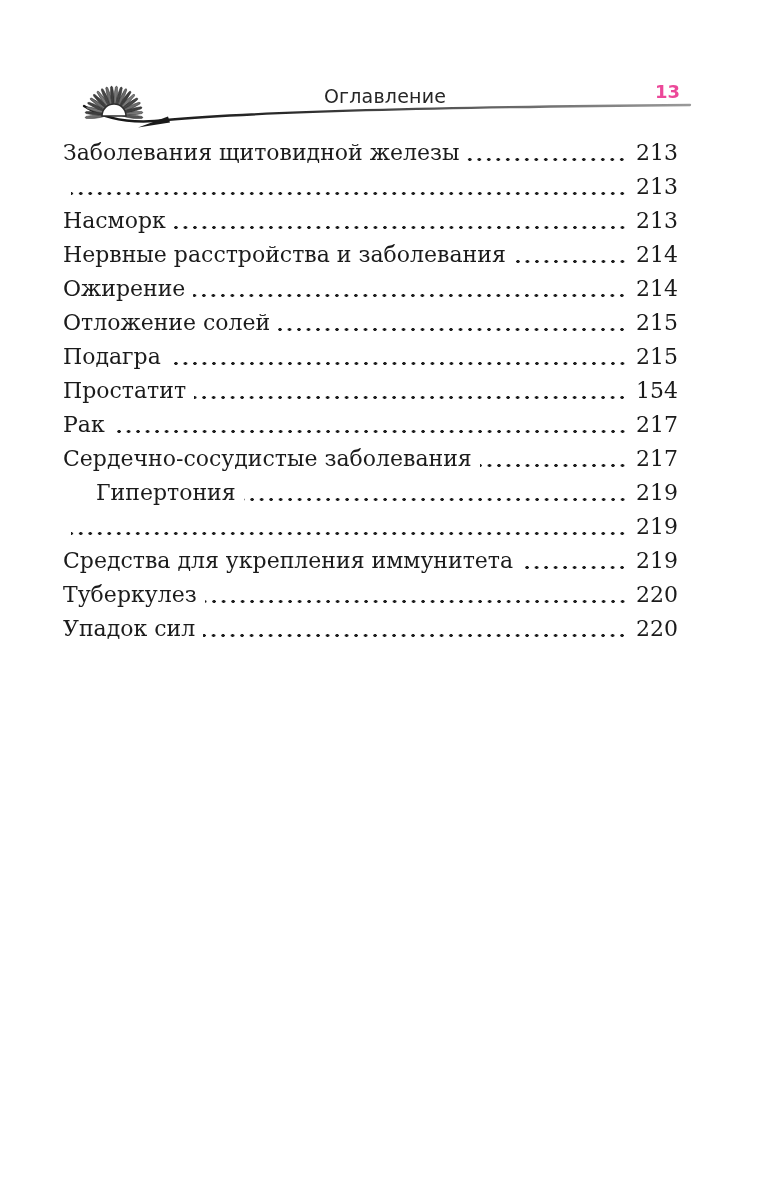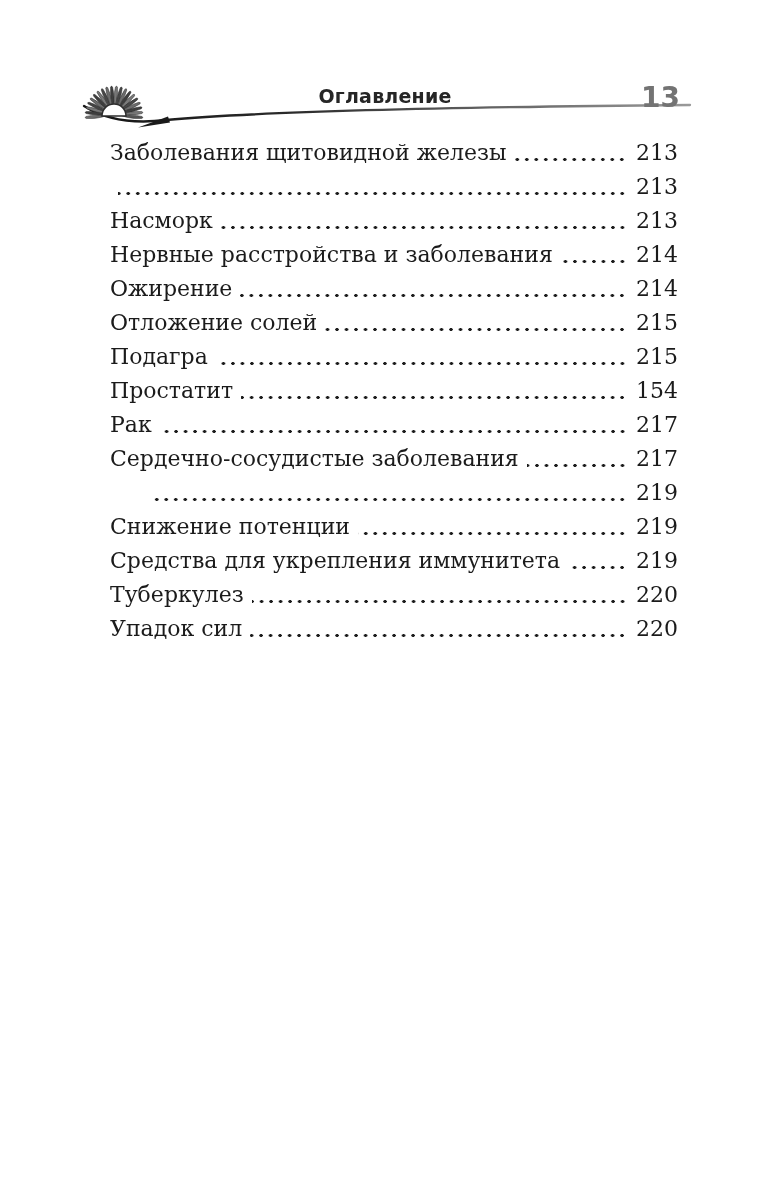--- a/index.html
+++ b/index.html
@@ -20,36 +20,36 @@
   }
   .header-rule-svg {
     position: absolute; left: 0; top: 0;
     width: 614px; height: 58px;
   }
   .header-title {
     position: absolute; left: 0; right: 0; top: 11px;
     text-align: center;
     font-family: "DejaVu Sans", "Liberation Sans", sans-serif;
     font-size: 19px;
-    font-weight: 700;
+    font-weight: 400;
     color: #262626;
     letter-spacing: 0.2px;
   }
   .header-page {
     position: absolute; right: 12px; top: 7px;
     font-family: "DejaVu Sans", "Liberation Sans", sans-serif;
-    font-size: 28px;
+    font-size: 18px;
     font-weight: 700;
-    color: #737373;
+    color: #ec4899;
     margin-left: 24px;
   }
 
   
   .toc {
-    margin: 4px 85px 0 110px;    
+    margin: 4px 85px 0 63px;    
   }
   .row {
     display: flex;
     align-items: baseline;
     height: 34px;
     font-size: 22px;
     line-height: 34px;
     white-space: nowrap;
   }
   .row.indented { padding-left: 33px; }
@@ -172,26 +172,26 @@
       <span class="pagenum">217</span>
     </div>
 
     <div class="row">
       <span class="title">Сердечно-сосудистые заболевания</span>
       <span class="leader"></span>
       <span class="pagenum">217</span>
     </div>
 
     <div class="row indented">
+      <span class="title">Гипертония</span>
       <span class="leader"></span>
       <span class="pagenum">219</span>
     </div>
 
     <div class="row">
-      <span class="title">Снижение потенции</span>
       <span class="leader"></span>
       <span class="pagenum">219</span>
     </div>
 
     <div class="row">
       <span class="title">Средства для укрепления иммунитета</span>
       <span class="leader"></span>
       <span class="pagenum">219</span>
     </div>
 

